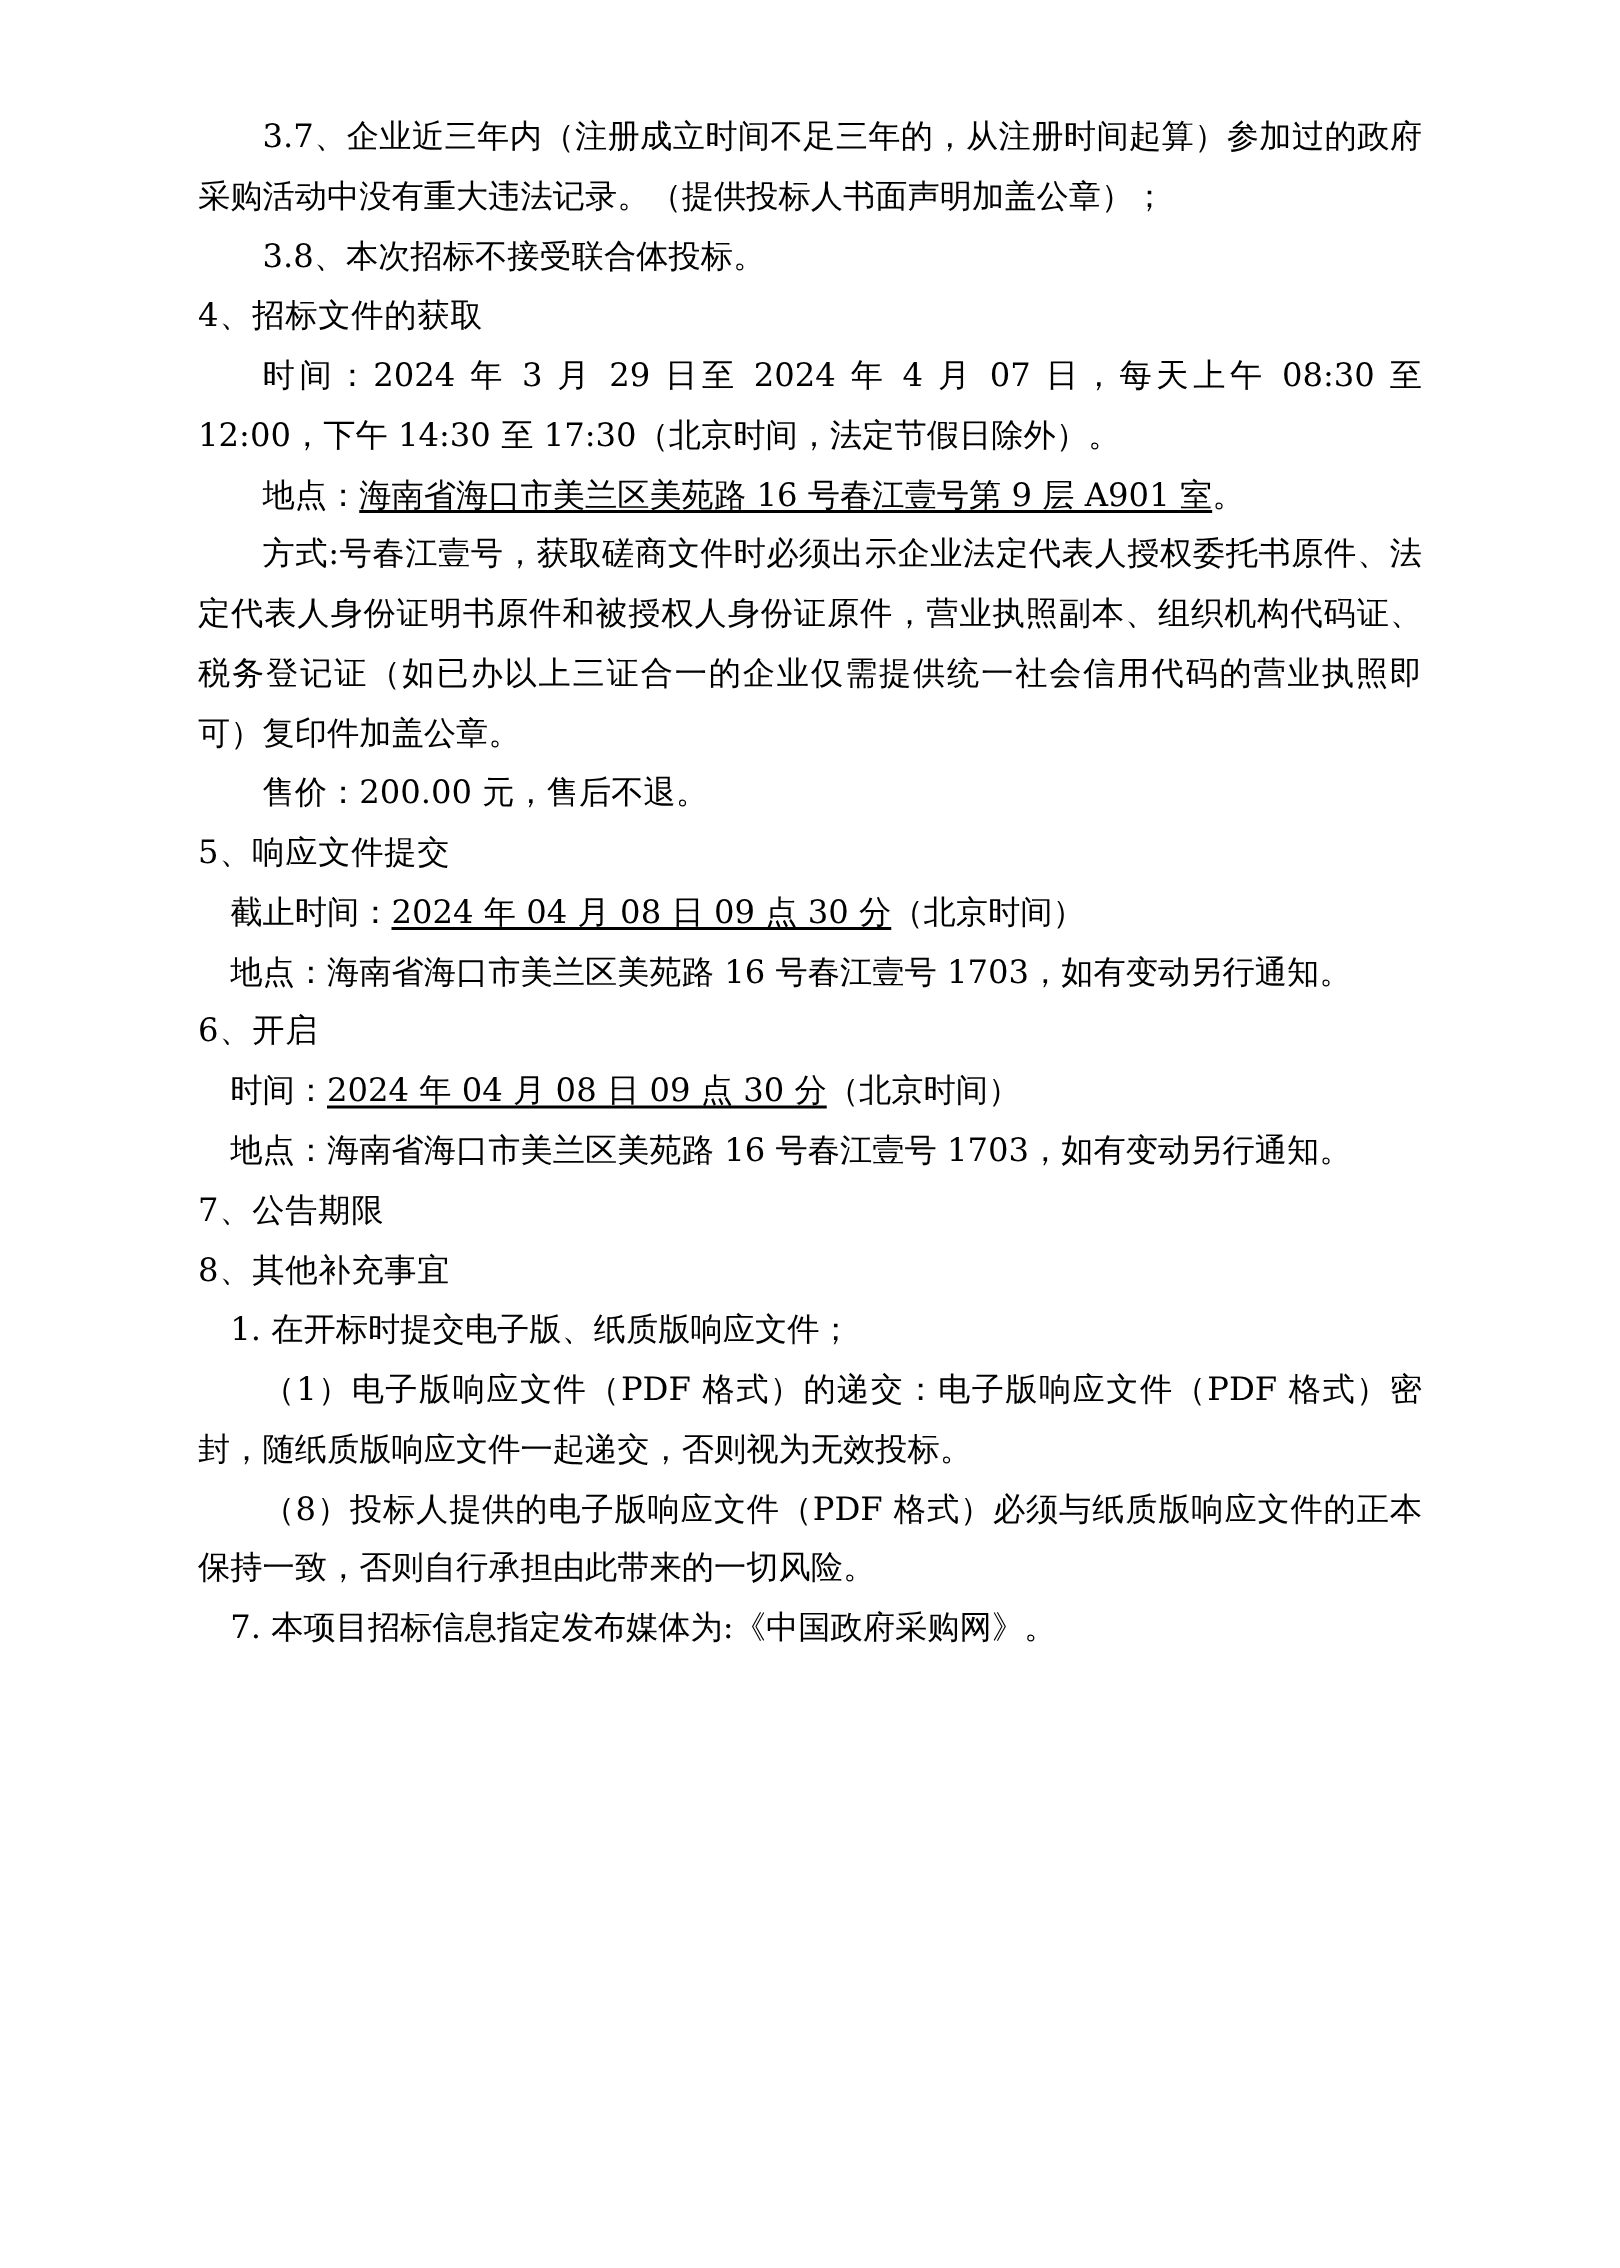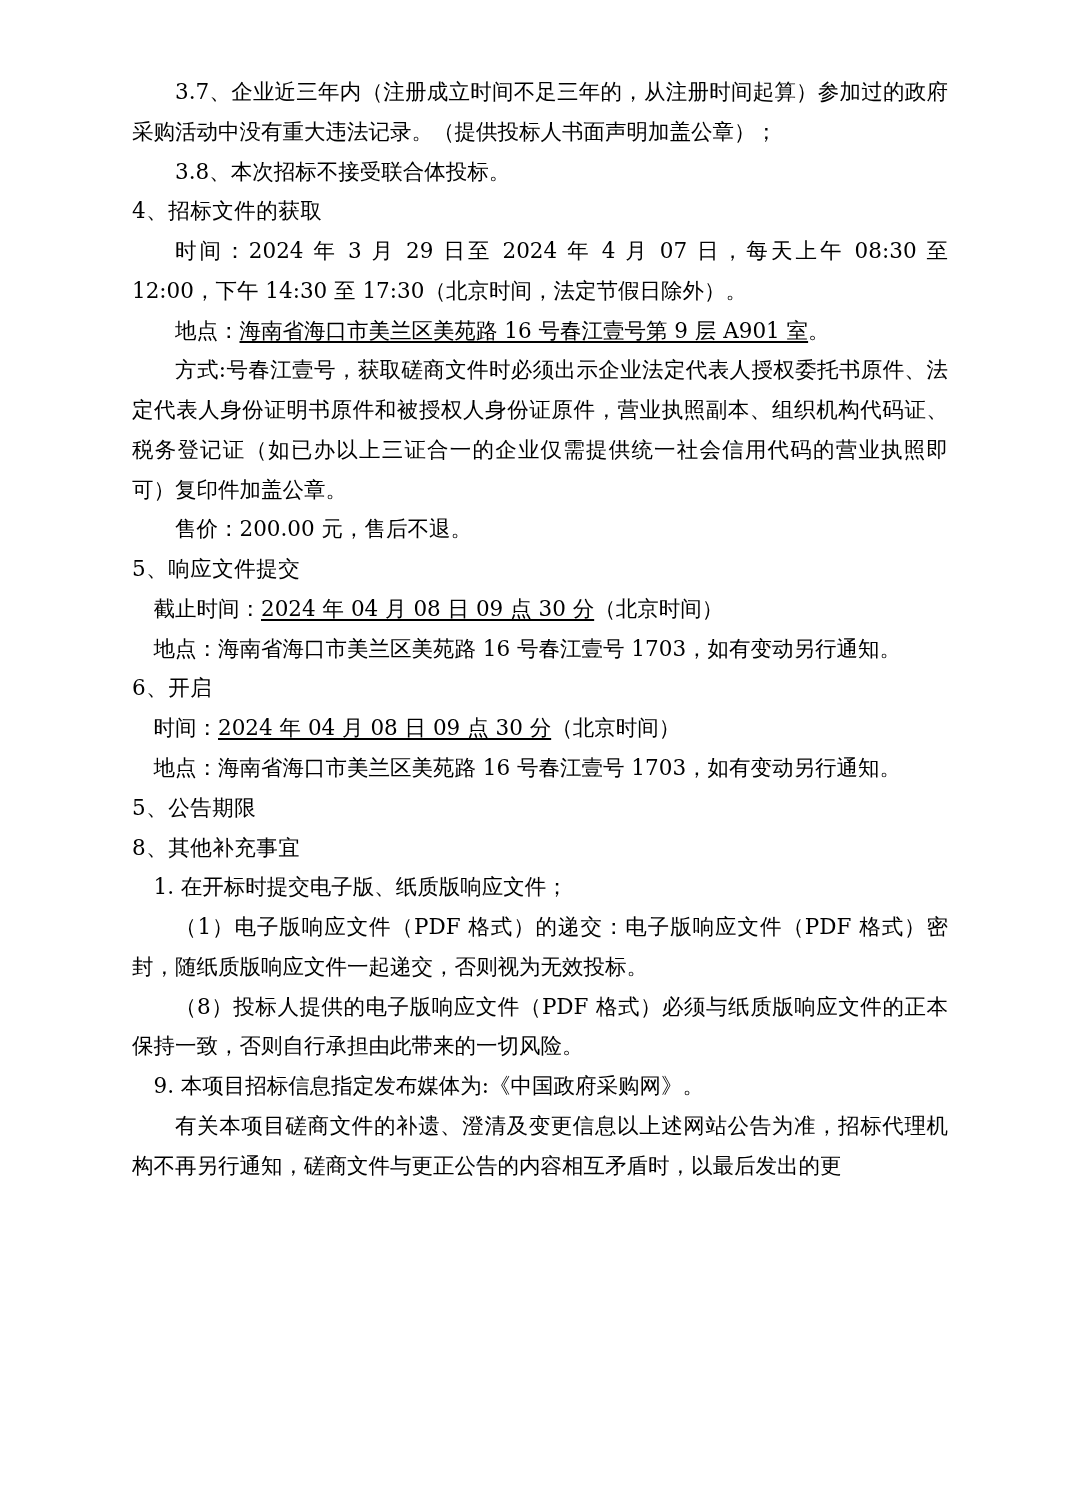--- a/index.html
+++ b/index.html
@@ -60,23 +60,22 @@
     <p class="para">售价：200.00 元，售后不退。</p>
 
     <p class="heading">5、响应文件提交</p>
     <p class="para-narrow"><span>截止时间：</span><span class="u">2024 年 04 月 08 日 09 点 30 分</span><span>（北京时间）</span></p>
     <p class="para-narrow">地点：海南省海口市美兰区美苑路 16 号春江壹号 1703，如有变动另行通知。</p>
 
     <p class="heading">6、开启</p>
     <p class="para-narrow"><span>时间：</span><span class="u">2024 年 04 月 08 日 09 点 30 分</span><span>（北京时间）</span></p>
     <p class="para-narrow">地点：海南省海口市美兰区美苑路 16 号春江壹号 1703，如有变动另行通知。</p>
 
-    <p class="heading">5、公告期限</p>
+    <p class="heading">7、公告期限</p>
 
     <p class="heading">8、其他补充事宜</p>
     <p class="para-narrow">1. 在开标时提交电子版、纸质版响应文件；</p>
     <p class="para">（1）电子版响应文件（PDF 格式）的递交：电子版响应文件（PDF 格式）密封，随纸质版响应文件一起递交，否则视为无效投标。</p>
     <p class="para">（8）投标人提供的电子版响应文件（PDF 格式）必须与纸质版响应文件的正本保持一致，否则自行承担由此带来的一切风险。</p>
-    <p class="para-narrow">9. 本项目招标信息指定发布媒体为:《中国政府采购网》。</p>
-    <p class="para">有关本项目磋商文件的补遗、澄清及变更信息以上述网站公告为准，招标代理机构不再另行通知，磋商文件与更正公告的内容相互矛盾时，以最后发出的更</p>
+    <p class="para-narrow">7. 本项目招标信息指定发布媒体为:《中国政府采购网》。</p>
 
   </div>
 </div>
 
 </body></html>

